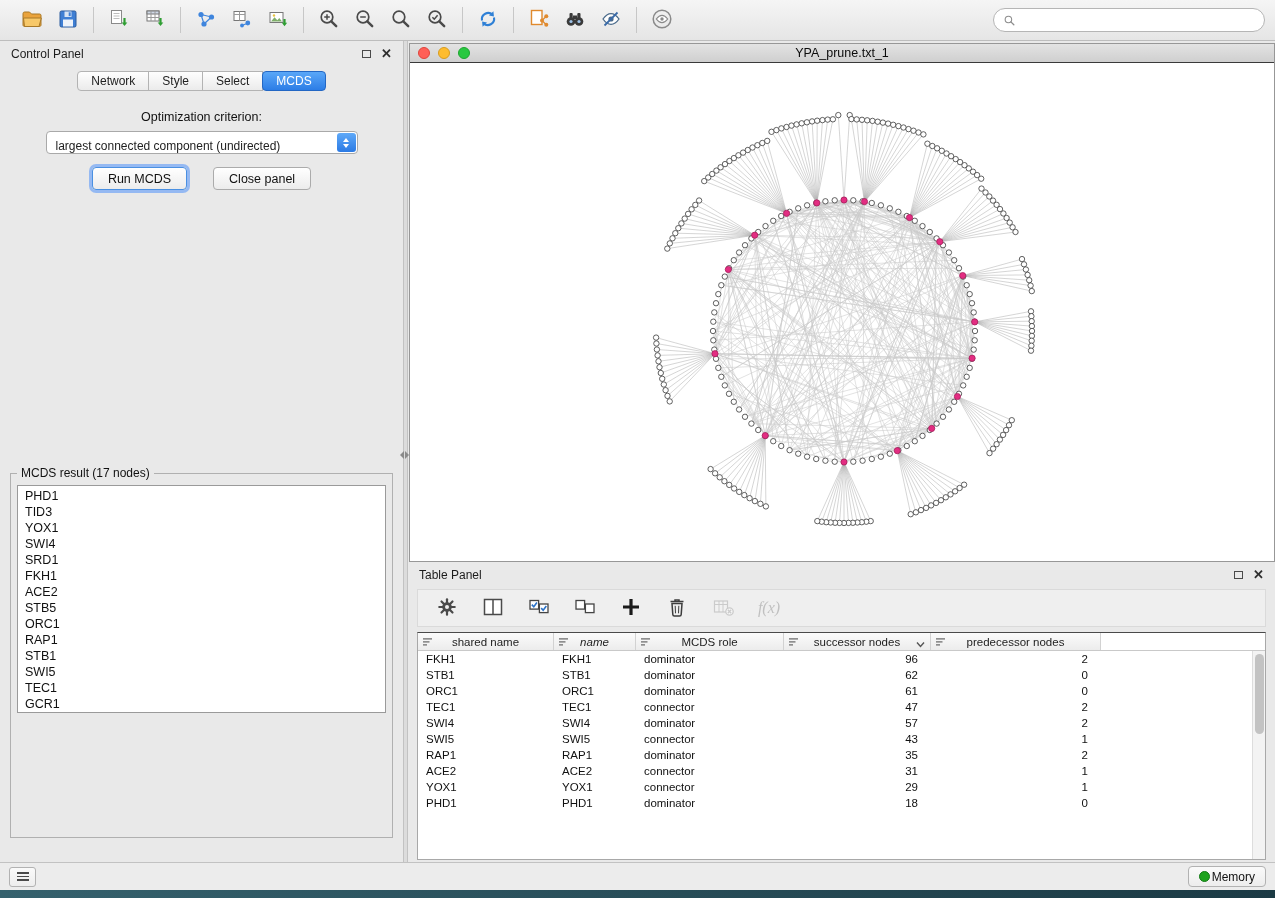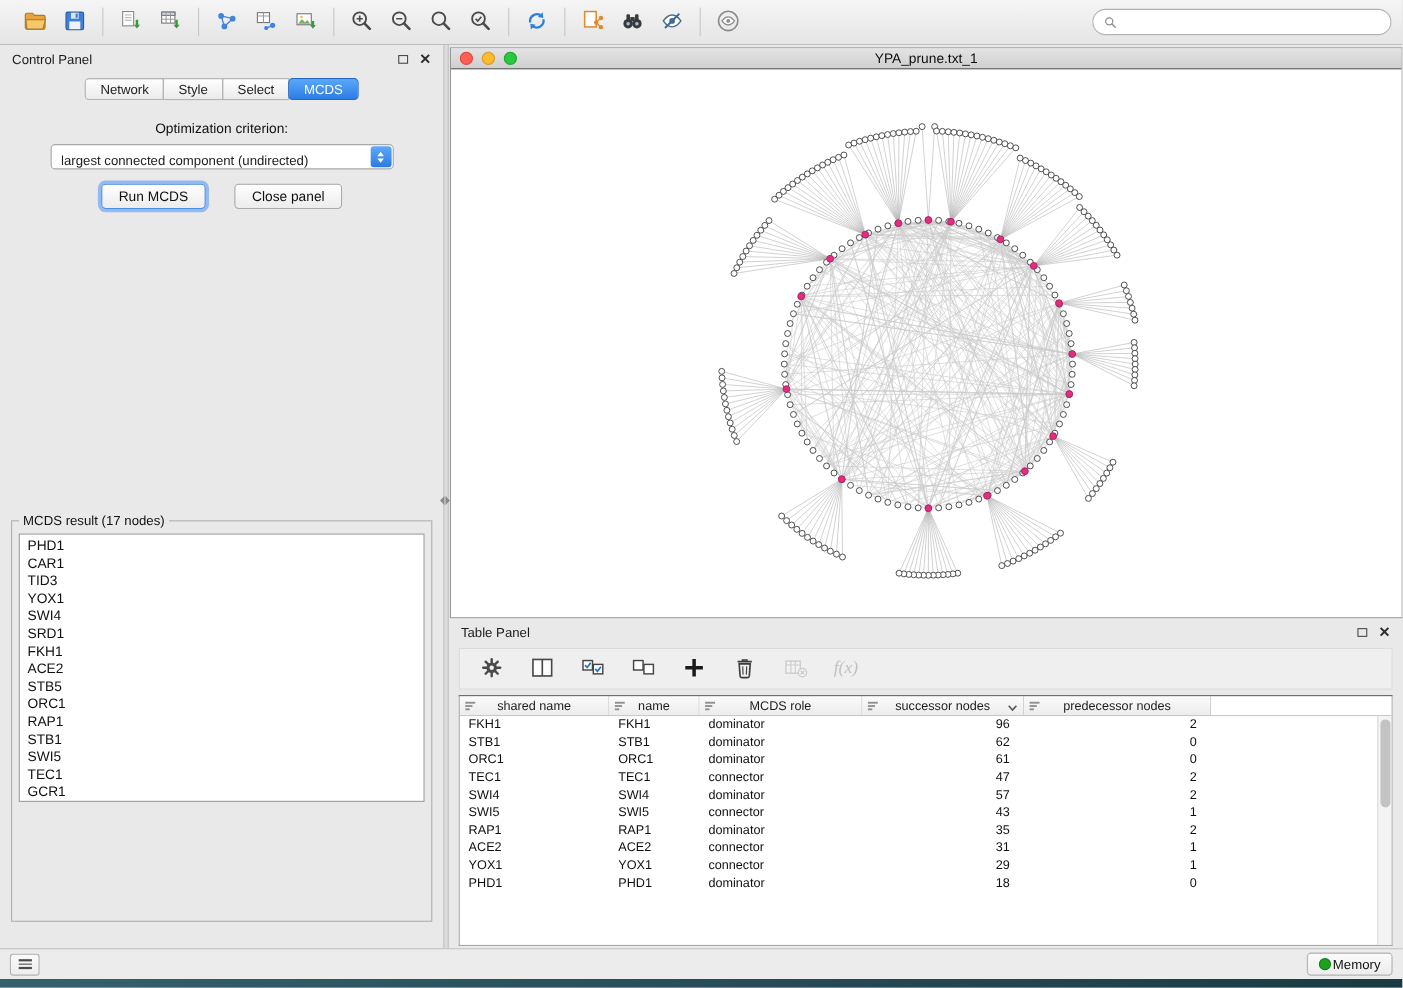--- a/index.html
+++ b/index.html
@@ -293,21 +293,20 @@
         </div>
         <div class="btn-row">
           <button class="btn focused">Run MCDS</button>
           <button class="btn">Close panel</button>
         </div>
       </div>
       <fieldset id="mcds-fieldset">
         <legend>MCDS result (17 nodes)</legend>
         <div class="listbox" id="mcds-list">
             <div class="list-item">PHD1</div>
-            <div class="list-item">CAR1</div>
             <div class="list-item">TID3</div>
             <div class="list-item">YOX1</div>
             <div class="list-item">SWI4</div>
             <div class="list-item">SRD1</div>
             <div class="list-item">FKH1</div>
             <div class="list-item">ACE2</div>
             <div class="list-item">STB5</div>
             <div class="list-item">ORC1</div>
             <div class="list-item">RAP1</div>
             <div class="list-item">STB1</div>
@@ -1167,21 +1166,21 @@
         <div class="table-wrap">
           <div class="thead" id="thead">
               <div class="th" style="width: 136px;">
                 <span class="sort-ic"><svg width="11" height="12" viewBox="0 0 11 12">
                     <rect x="1" y="2" width="9" height="1.7" fill="#8f8f8f"></rect>
                     <rect x="1" y="5" width="6.5" height="1.7" fill="#8f8f8f"></rect>
                     <rect x="1" y="8" width="4" height="1.7" fill="#8f8f8f"></rect>
                   </svg></span>
                 <span>shared name</span>
               </div>
-              <div class="th" style="width: 82px;">
+              <div class="th" style="width: 82px; font-style: italic;">
                 <span class="sort-ic"><svg width="11" height="12" viewBox="0 0 11 12">
                     <rect x="1" y="2" width="9" height="1.7" fill="#8f8f8f"></rect>
                     <rect x="1" y="5" width="6.5" height="1.7" fill="#8f8f8f"></rect>
                     <rect x="1" y="8" width="4" height="1.7" fill="#8f8f8f"></rect>
                   </svg></span>
                 <span>name</span>
               </div>
               <div class="th" style="width: 148px;">
                 <span class="sort-ic"><svg width="11" height="12" viewBox="0 0 11 12">
                     <rect x="1" y="2" width="9" height="1.7" fill="#8f8f8f"></rect>

